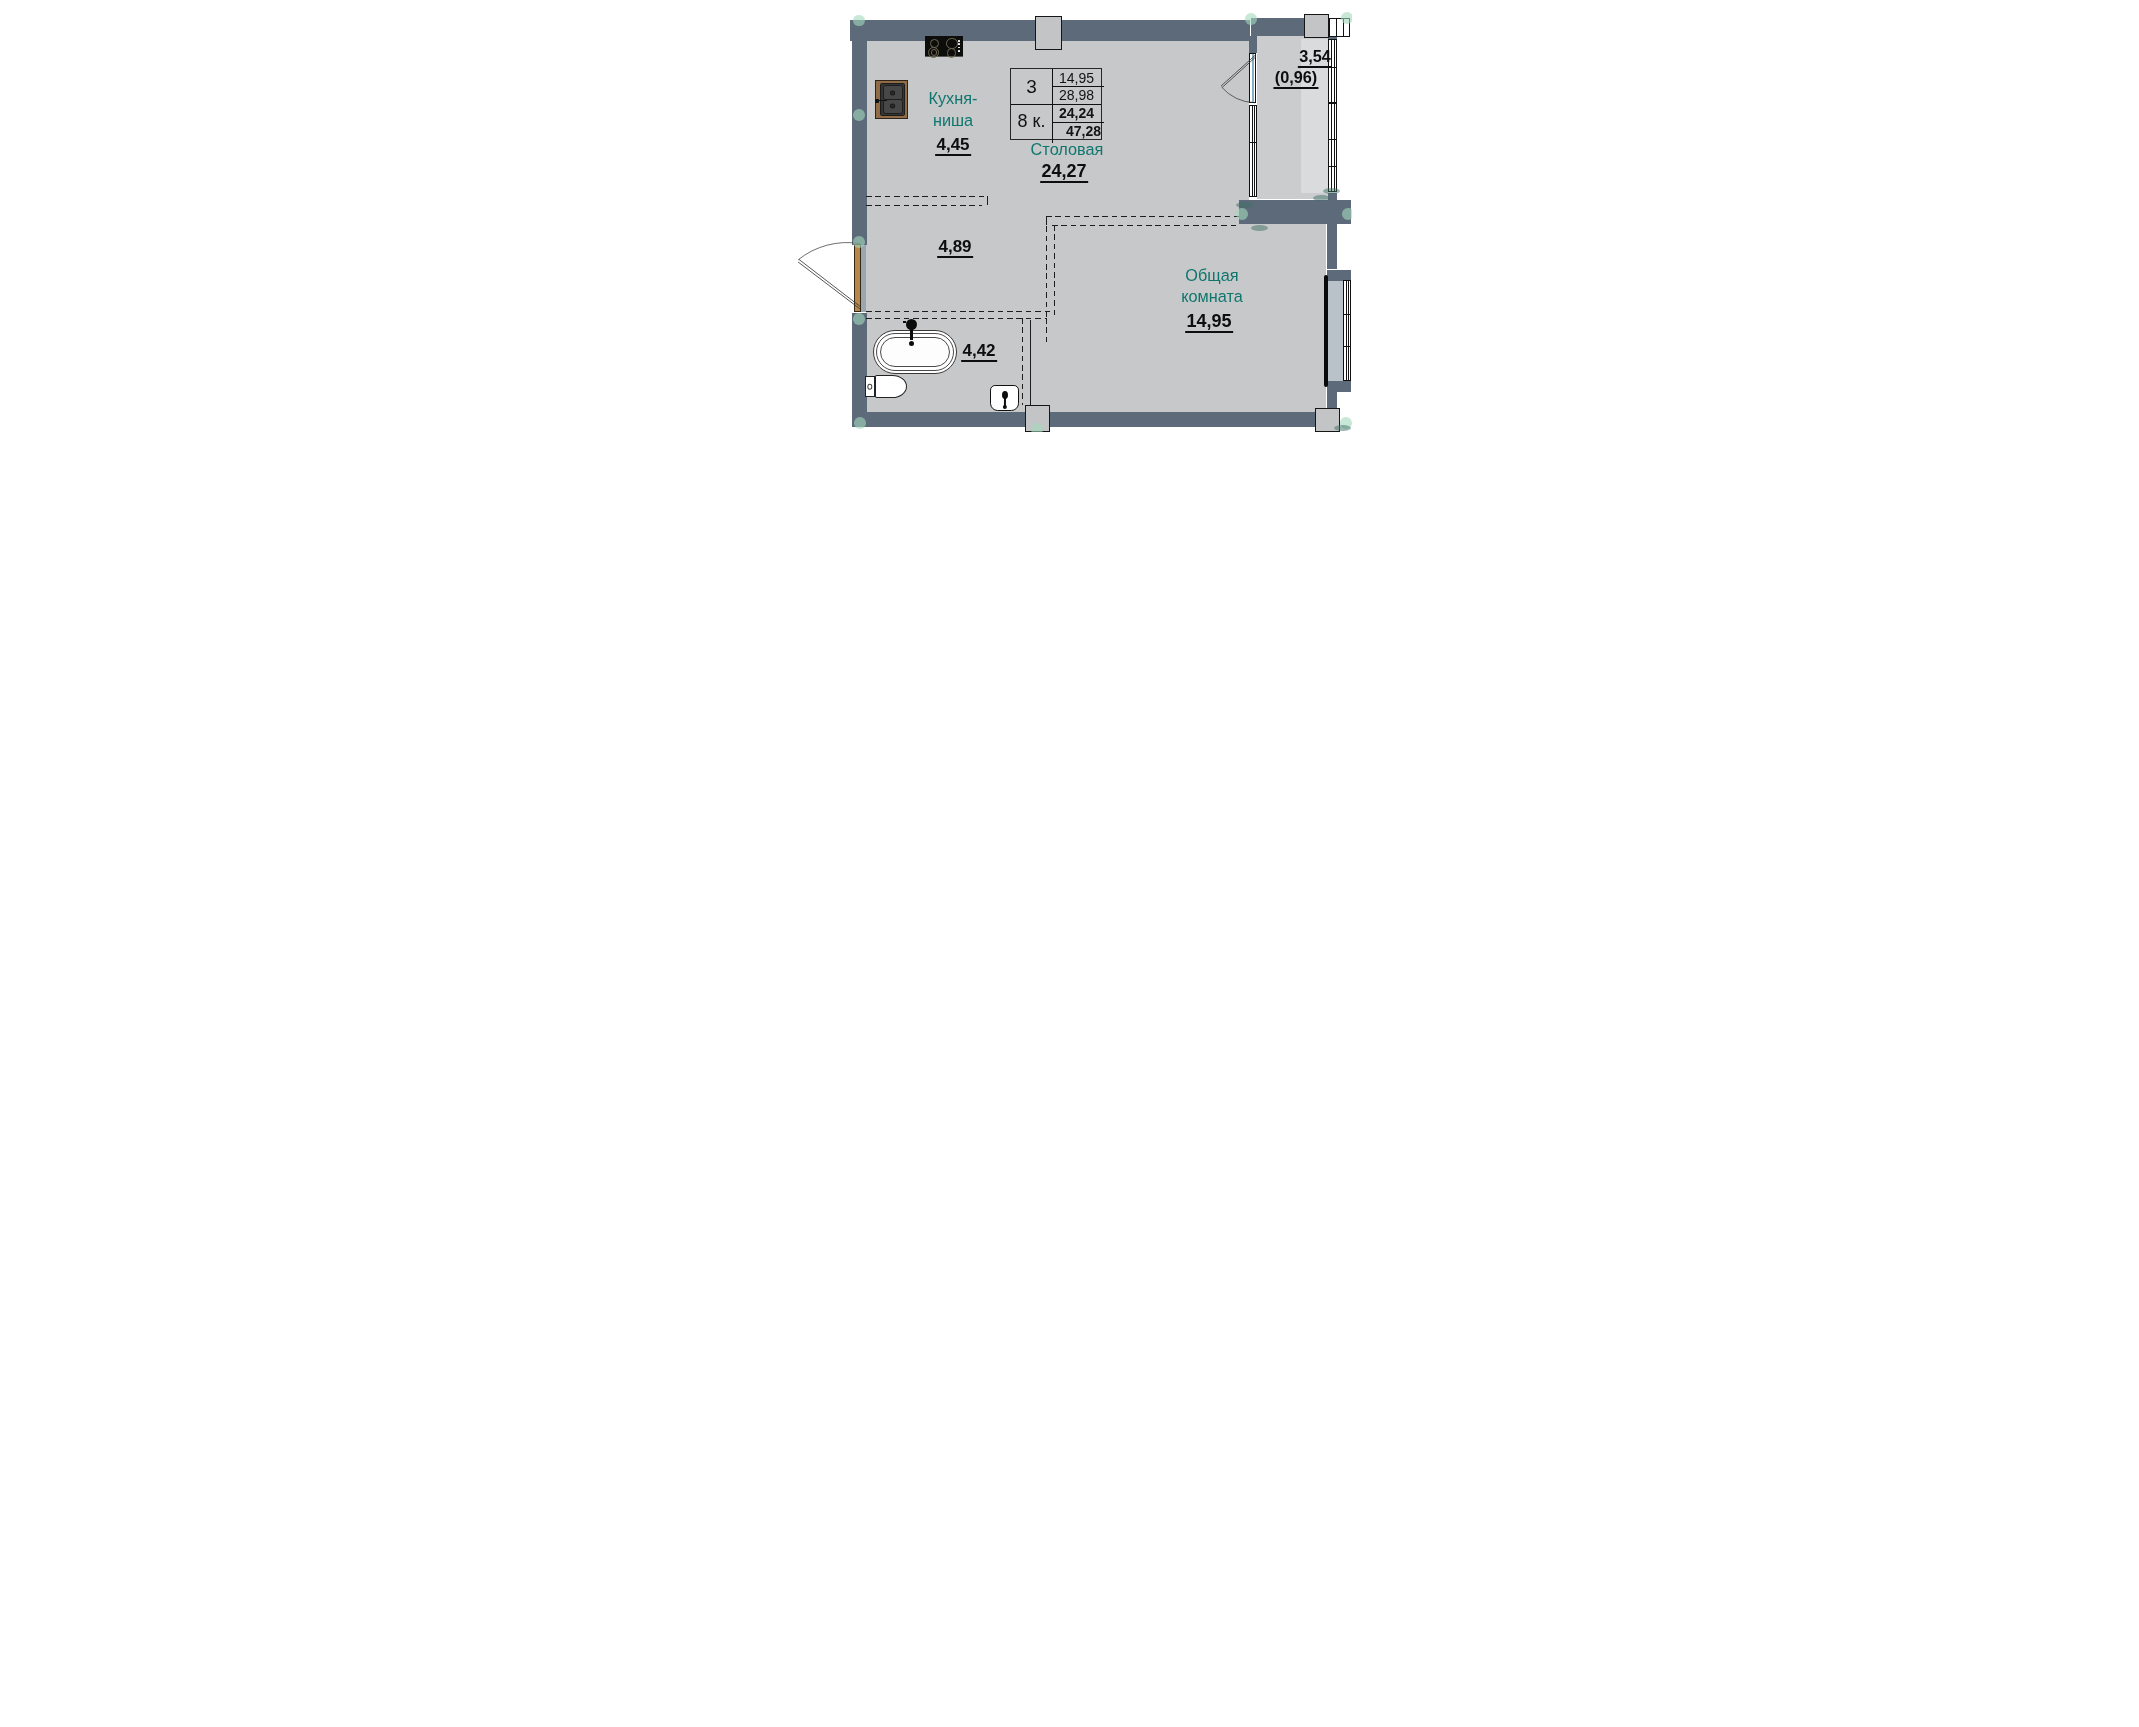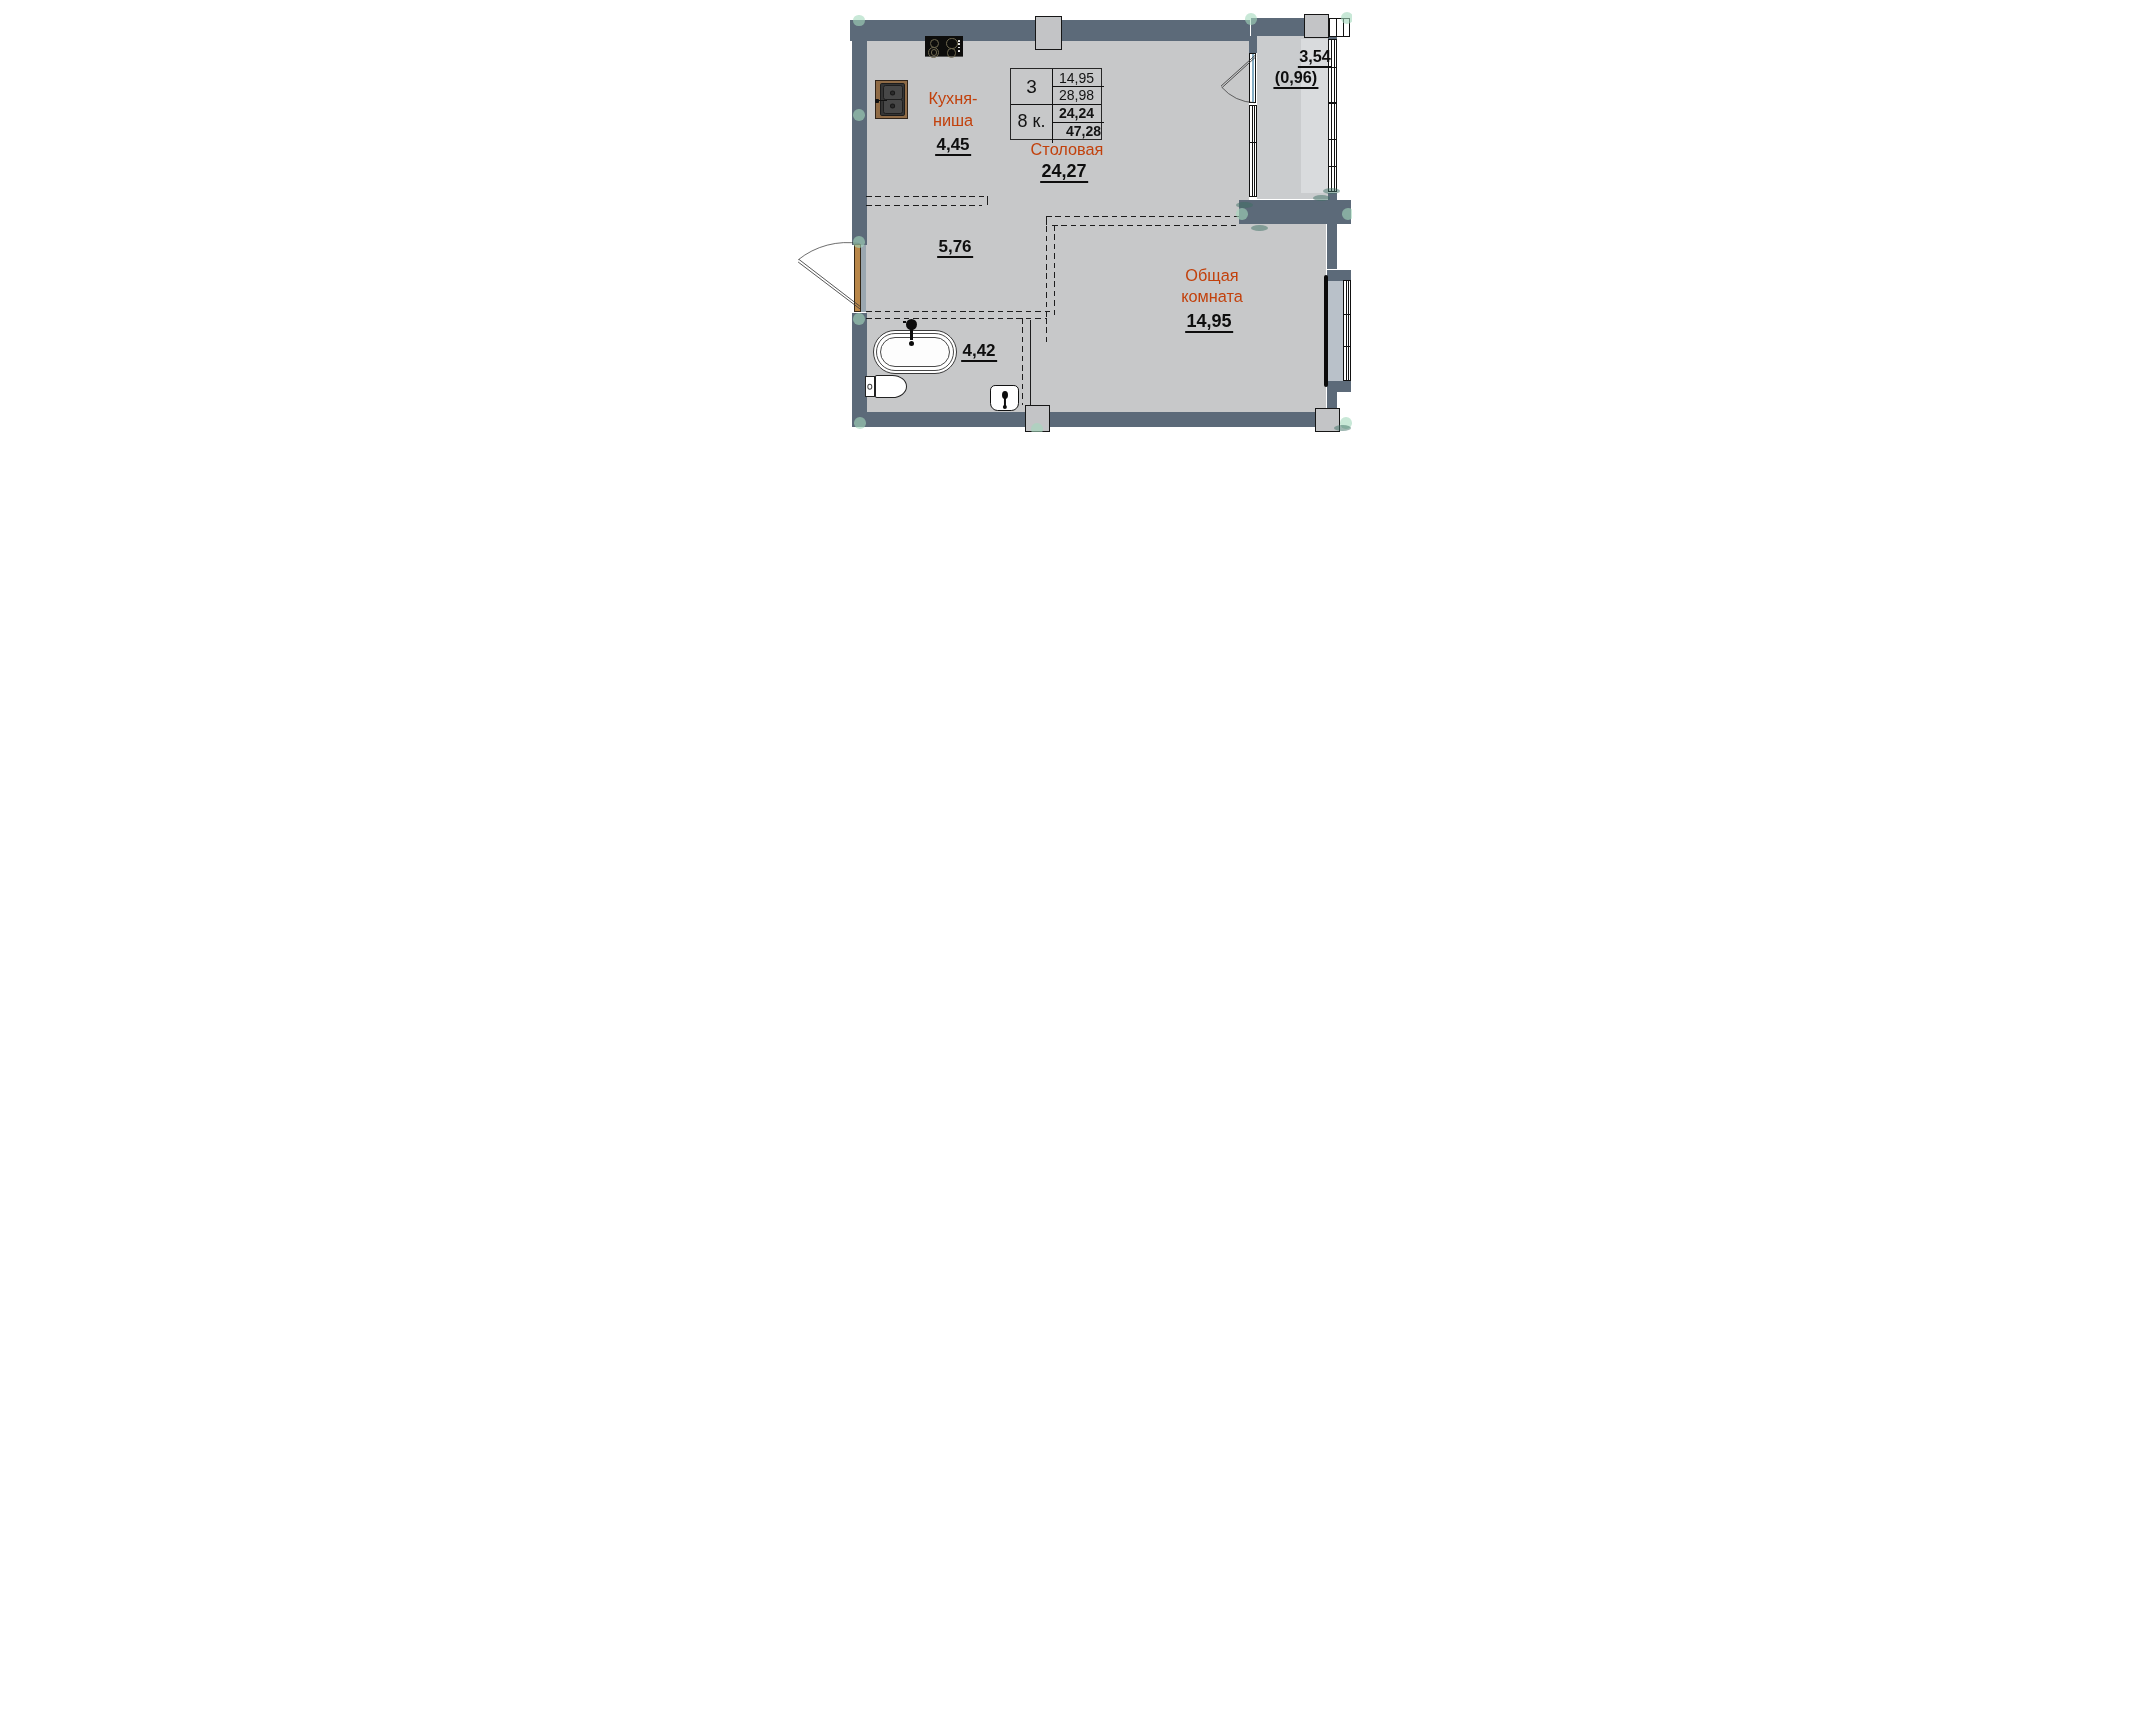--- a/index.html
+++ b/index.html
@@ -11,21 +11,21 @@
   .blk{position:absolute;background:#c3c4c6;border:1.3px solid #161616;box-sizing:border-box;}
   .win{position:absolute;background:#ffffff;border:0.9px solid #111;box-sizing:border-box;}
   .vline{position:absolute;background:#111;width:0.9px;top:0;bottom:0;}
   .hline{position:absolute;background:#111;height:0.9px;left:0;right:0;}
   .dash-h{position:absolute;height:0.9px;background:repeating-linear-gradient(90deg,#1d1d1d 0 5.6px,transparent 5.6px 9.4px);}
   .dash-v{position:absolute;width:0.9px;background:repeating-linear-gradient(180deg,#1d1d1d 0 5.6px,transparent 5.6px 9.4px);}
   .solid-v{position:absolute;width:0.9px;background:#1d1d1d;}
   .mint{position:absolute;width:11.6px;height:11.6px;border-radius:50%;background:rgba(164,216,189,.6);}
   .teal{position:absolute;width:17px;height:6.4px;border-radius:50%;background:rgba(62,112,100,.5);}
   .lbl{position:absolute;transform:translateX(-50%);white-space:nowrap;font-size:16.3px;line-height:1.05;
-       color:#c2410c;text-align:center;}
+       color:#0f766e;text-align:center;}
   .area{position:absolute;transform:translateX(-50%);white-space:nowrap;font-size:17px;font-weight:bold;
         color:#0e0e0e;border-bottom:2.1px solid #0e0e0e;padding:0 1.3px 0.4px 1.3px;line-height:1.05;}
   
   .stat{position:absolute;left:223px;top:68px;width:92px;height:72px;border:0.9px solid #262626;box-sizing:border-box;}
   .stat .cell{position:absolute;display:flex;align-items:center;justify-content:center;}
   
   .stove{position:absolute;left:138px;top:36px;width:38px;height:21.4px;background:#0d0d0c;border-bottom:1.3px solid #555;box-sizing:border-box;}
   .burner{position:absolute;border:1.1px solid #6e684f;border-radius:50%;}
   .knob{position:absolute;width:1.7px;height:1.7px;border-radius:50%;background:#fff;}
   .sink{position:absolute;left:88px;top:80px;width:33px;height:39px;background:#8f6b46;border:0.9px solid #30241a;box-sizing:border-box;}
@@ -230,21 +230,21 @@
   <div class="lbl" style="left:166px;top:90px;">Кухня-</div>
   <div class="lbl" style="left:166px;top:112px;">ниша</div>
   <div class="area" style="left:166px;top:136px;">4,45</div>
 
   <div class="lbl" style="left:280px;top:141px;">Столовая</div>
   <div class="area" style="left:277px;top:162px;font-size:18px;">24,27</div>
 
   <div class="area" style="left:508px;top:48px;font-size:16.3px;margin-left:20px;">3,54</div>
   <div class="area" style="left:509px;top:69px;font-size:16.3px;">(0,96)</div>
 
-  <div class="area" style="left:168px;top:238px;">5,76</div>
+  <div class="area" style="left:168px;top:238px;">4,89</div>
 
   <div class="lbl" style="left:425px;top:267px;">Общая</div>
   <div class="lbl" style="left:425px;top:288px;">комната</div>
   <div class="area" style="left:422px;top:312px;font-size:18px;">14,95</div>
 
   <div class="area" style="left:192px;top:342px;">4,42</div>
 
 </div>
 
 

